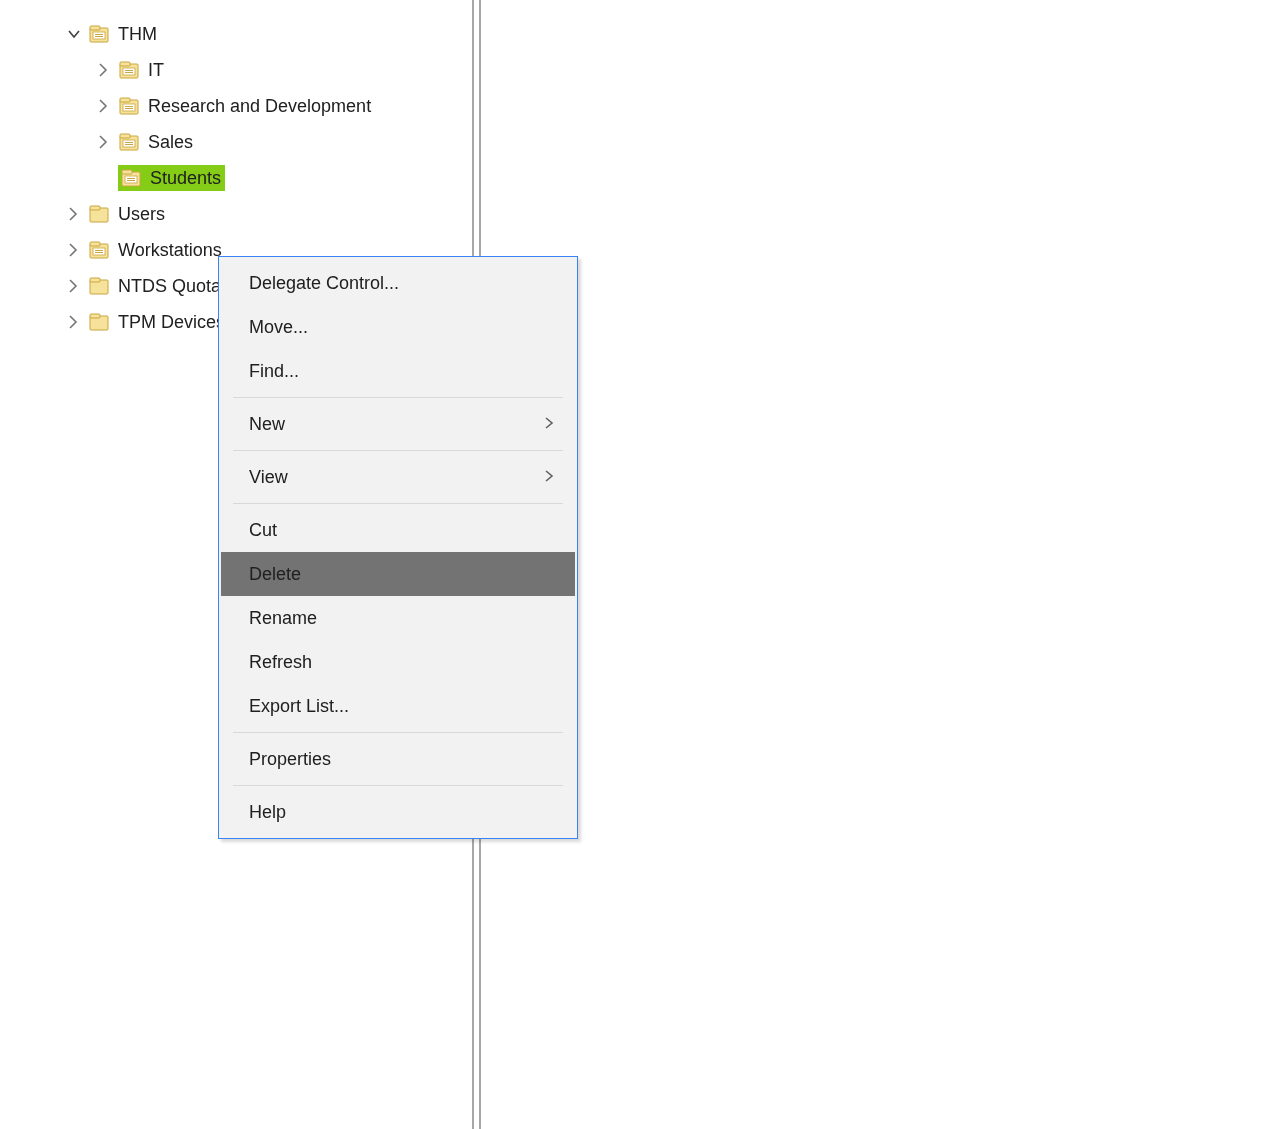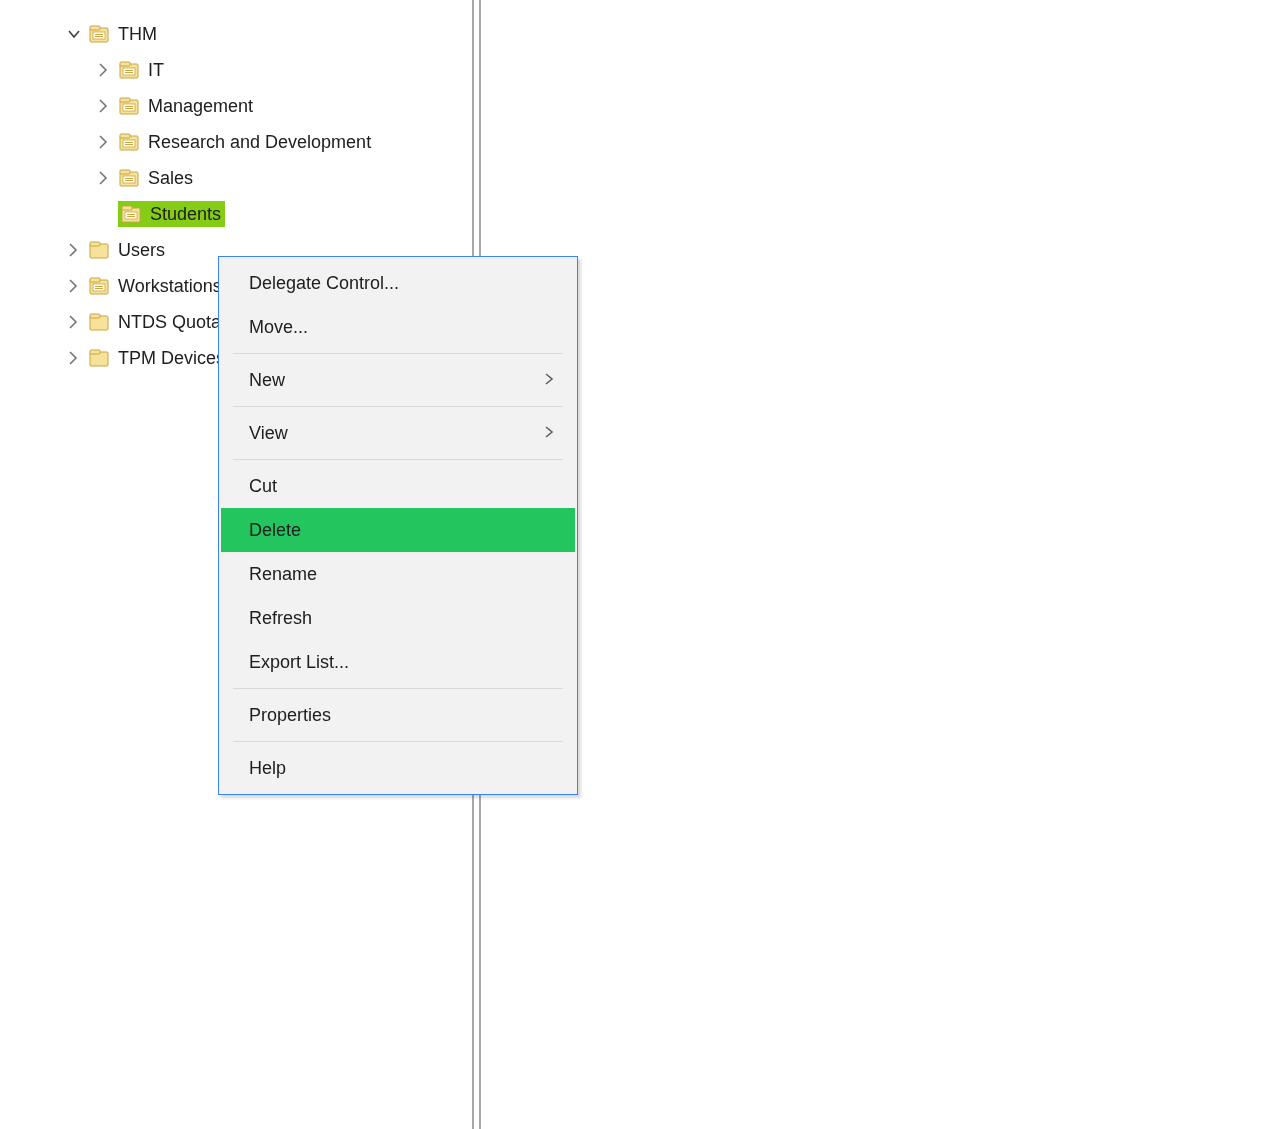--- a/index.html
+++ b/index.html
@@ -83,21 +83,21 @@
     }
     .menu-item {
       display: flex;
       align-items: center;
       justify-content: space-between;
       height: 44px;
       padding: 0 20px 0 28px;
       cursor: default;
     }
     .menu-item.highlight {
-      background: #22c55e;
+      background: #737373;
     }
     .menu-sep {
       height: 1px;
       background: #d9d9d9;
       margin: 4px 12px;
     }
     .submenu-arrow {
       color: #5a5a5a;
     }
   </style>
@@ -152,33 +152,20 @@
         </svg>
     </span>
     <span class="icon">
       <svg width="22" height="22" viewBox="0 0 22 22">
           <use href="#ou-icon"></use>
         </svg>
     </span>
     <span class="label">IT</span>
   </div>
 
-  <div class="tree-row indent-1">
-    <span class="expander">
-      <svg width="16" height="16" viewBox="0 0 16 16">
-          <use href="#chevron-right"></use>
-        </svg>
-    </span>
-    <span class="icon">
-      <svg width="22" height="22" viewBox="0 0 22 22">
-          <use href="#ou-icon"></use>
-        </svg>
-    </span>
-    <span class="label">Management</span>
-  </div>
 
 
   <div class="tree-row indent-1">
     <span class="expander">
       <svg width="16" height="16" viewBox="0 0 16 16">
           <use href="#chevron-right"></use>
         </svg>
     </span>
     <span class="icon">
       <svg width="22" height="22" viewBox="0 0 22 22">
@@ -274,20 +261,23 @@
 
 <div class="divider"></div>
 
 <div class="context-menu">
   <div class="menu-item">
     <span>Delegate Control...</span>
   </div>
   <div class="menu-item">
     <span>Move...</span>
   </div>
+  <div class="menu-item">
+    <span>Find...</span>
+  </div>
   <div class="menu-sep"></div>
   <div class="menu-item">
     <span>New</span>
     <span class="submenu-arrow">
       <svg width="12" height="14" viewBox="0 0 12 14">
           <use href="#submenu-arrow"></use>
         </svg>
     </span>
   </div>
   <div class="menu-sep"></div>

